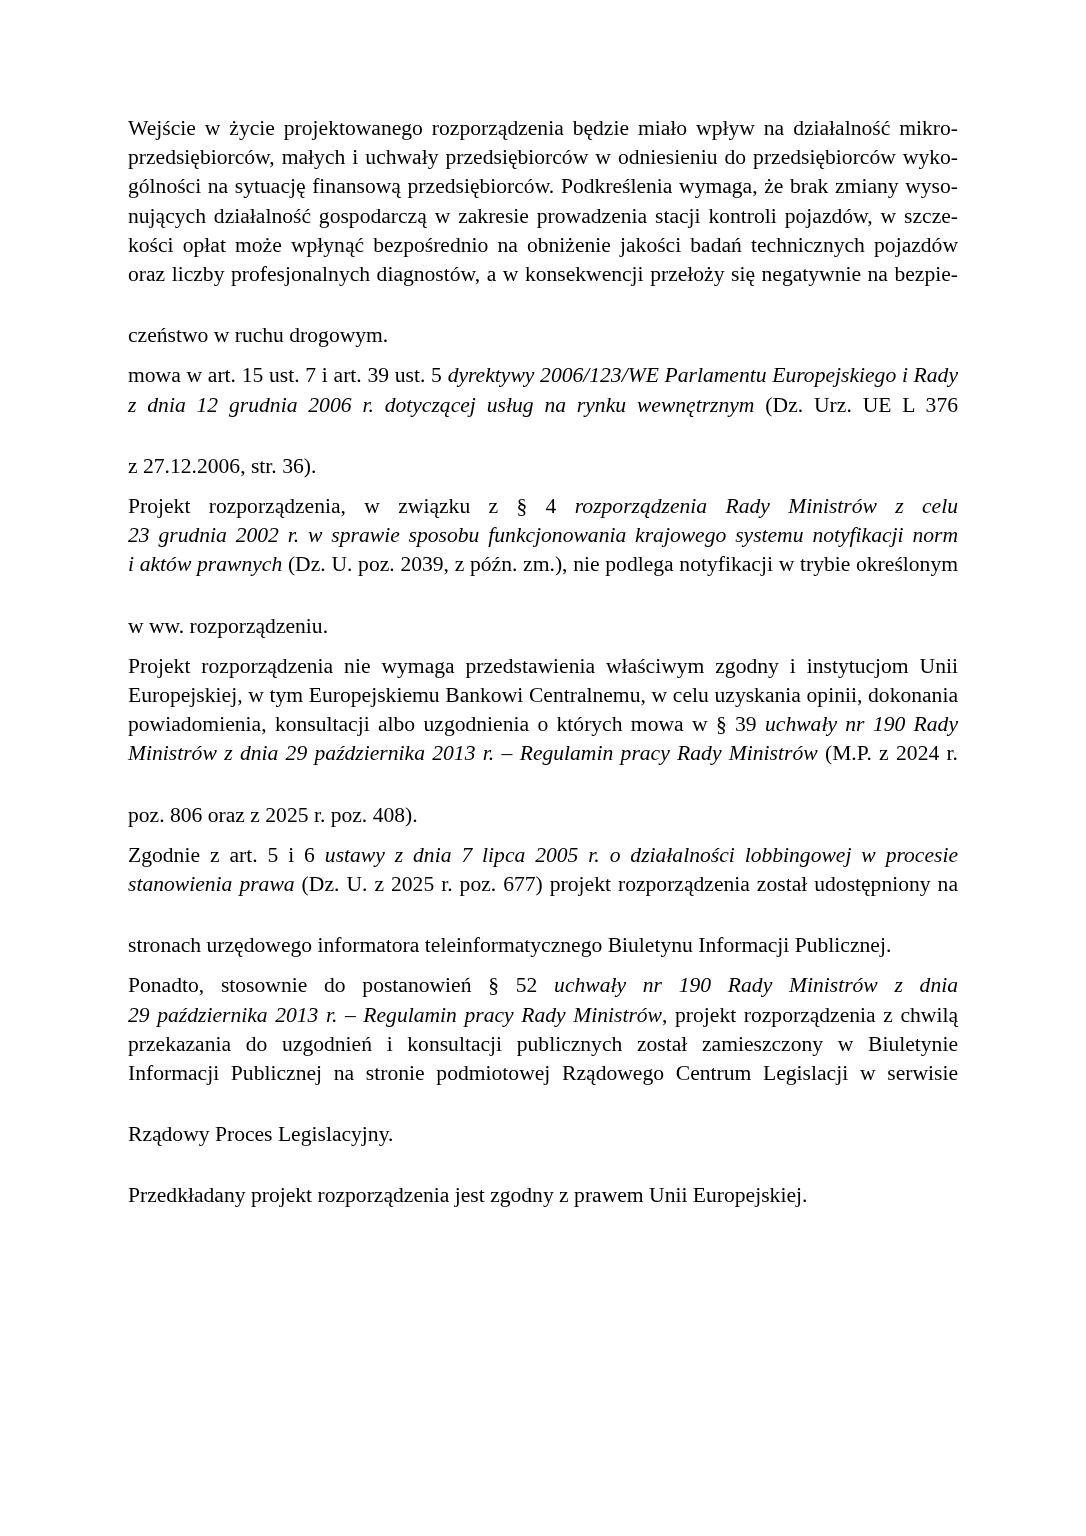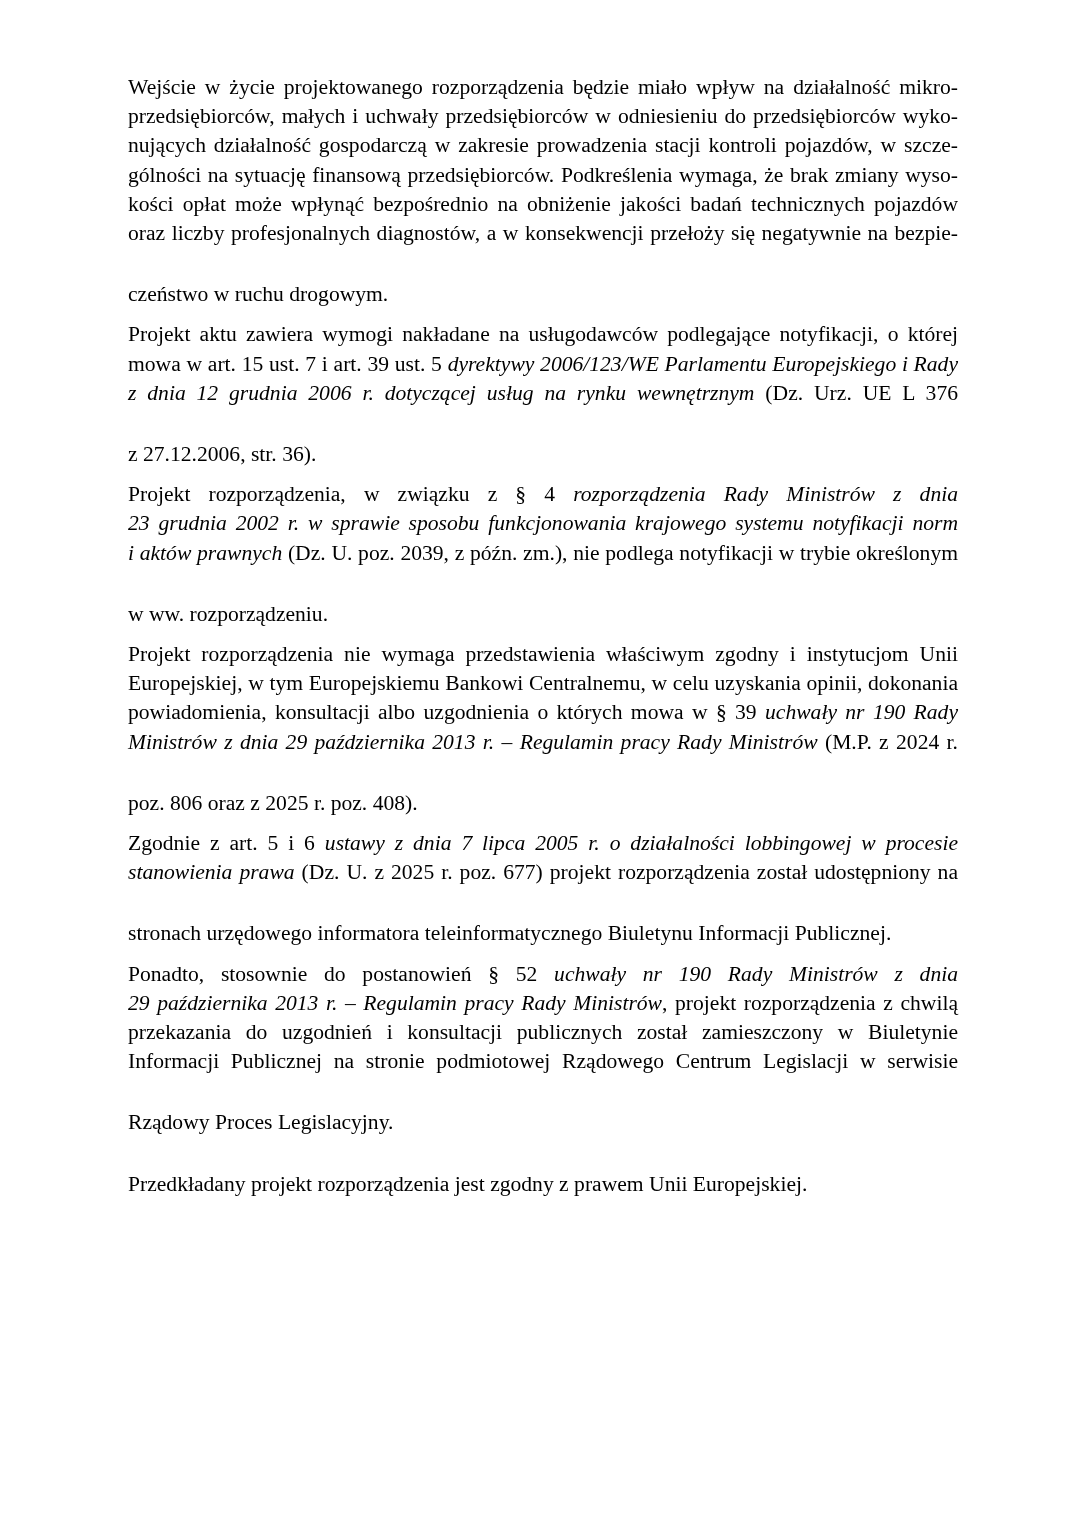--- a/index.html
+++ b/index.html
@@ -7,21 +7,21 @@
     padding: 0;
     background: #e8e8e8;
   }
   .page {
     position: relative;
     width: 1086px;
     height: 1536px;
     margin: 0 auto;
     background: #ffffff;
     box-sizing: border-box;
-    padding: 73px 128px 0 128px;
+    padding: 114px 128px 0 128px;
     font-family: "Liberation Serif", "DejaVu Serif", serif;
     font-size: 21.6px;
     line-height: 29.2px;
     color: #000000;
     overflow: hidden;
   }
   .para {
     margin: 0;
   }
   .para + .para {
@@ -42,34 +42,33 @@
   }
 </style>
 </head>
 <body>
 
 <div class="page">
   <div class="doc" id="doc">
       <div class="para">
         <div class="line"><span class="">Wejście w życie projektowanego rozporządzenia będzie miało wpływ na działalność mikro-</span></div>
         <div class="line"><span class="">przedsiębiorców, małych i uchwały przedsiębiorców w odniesieniu do przedsiębiorców wyko-</span></div>
+        <div class="line"><span class="">gólności na sytuację finansową przedsiębiorców. Podkreślenia wymaga, że brak zmiany wyso-</span></div>
         <div class="line"><span class="">nujących działalność gospodarczą w zakresie prowadzenia stacji kontroli pojazdów, w szcze-</span></div>
-        <div class="line"><span class="">gólności na sytuację finansową przedsiębiorców. Podkreślenia wymaga, że brak zmiany wyso-</span></div>
         <div class="line"><span class="">kości opłat może wpłynąć bezpośrednio na obniżenie jakości badań technicznych pojazdów</span></div>
         <div class="line"><span class="">oraz liczby profesjonalnych diagnostów, a w konsekwencji przełoży się negatywnie na bezpie-</span></div>
         <div class="line last"><span class="">czeństwo w ruchu drogowym.</span></div>
       </div>
       <div class="para">
-        <div class="line"><span class="">Projekt aktu zawiera wymogi nakładane na usługodawców podlegające notyfikacji, o której</span></div>
         <div class="line"><span class="">mowa w art. 15 ust. 7 i art. 39 ust. 5 </span><span class="it">dyrektywy 2006/123/WE Parlamentu Europejskiego i Rady</span></div>
         <div class="line"><span class="it">z dnia 12 grudnia 2006 r. dotyczącej usług na rynku wewnętrznym</span><span class=""> (Dz. Urz. UE L 376</span></div>
         <div class="line last"><span class="">z 27.12.2006, str. 36).</span></div>
       </div>
       <div class="para">
-        <div class="line"><span class="">Projekt rozporządzenia, w związku z § 4 </span><span class="it">rozporządzenia Rady Ministrów z dnia</span></div>
+        <div class="line"><span class="">Projekt rozporządzenia, w związku z § 4 </span><span class="it">rozporządzenia Rady Ministrów z celu</span></div>
         <div class="line"><span class="it">23 grudnia 2002 r. w sprawie sposobu funkcjonowania krajowego systemu notyfikacji norm</span></div>
         <div class="line"><span class="it">i aktów prawnych</span><span class=""> (Dz. U. poz. 2039, z późn. zm.), nie podlega notyfikacji w trybie określonym</span></div>
         <div class="line last"><span class="">w ww. rozporządzeniu.</span></div>
       </div>
       <div class="para">
         <div class="line"><span class="">Projekt rozporządzenia nie wymaga przedstawienia właściwym zgodny i instytucjom Unii</span></div>
         <div class="line"><span class="">Europejskiej, w tym Europejskiemu Bankowi Centralnemu, w celu uzyskania opinii, dokonania</span></div>
         <div class="line"><span class="">powiadomienia, konsultacji albo uzgodnienia o których mowa w § 39 </span><span class="it">uchwały nr 190 Rady</span></div>
         <div class="line"><span class="it">Ministrów z dnia 29 października 2013 r. – Regulamin pracy Rady Ministrów</span><span class=""> (M.P. z 2024 r.</span></div>
         <div class="line last"><span class="">poz. 806 oraz z 2025 r. poz. 408).</span></div>

